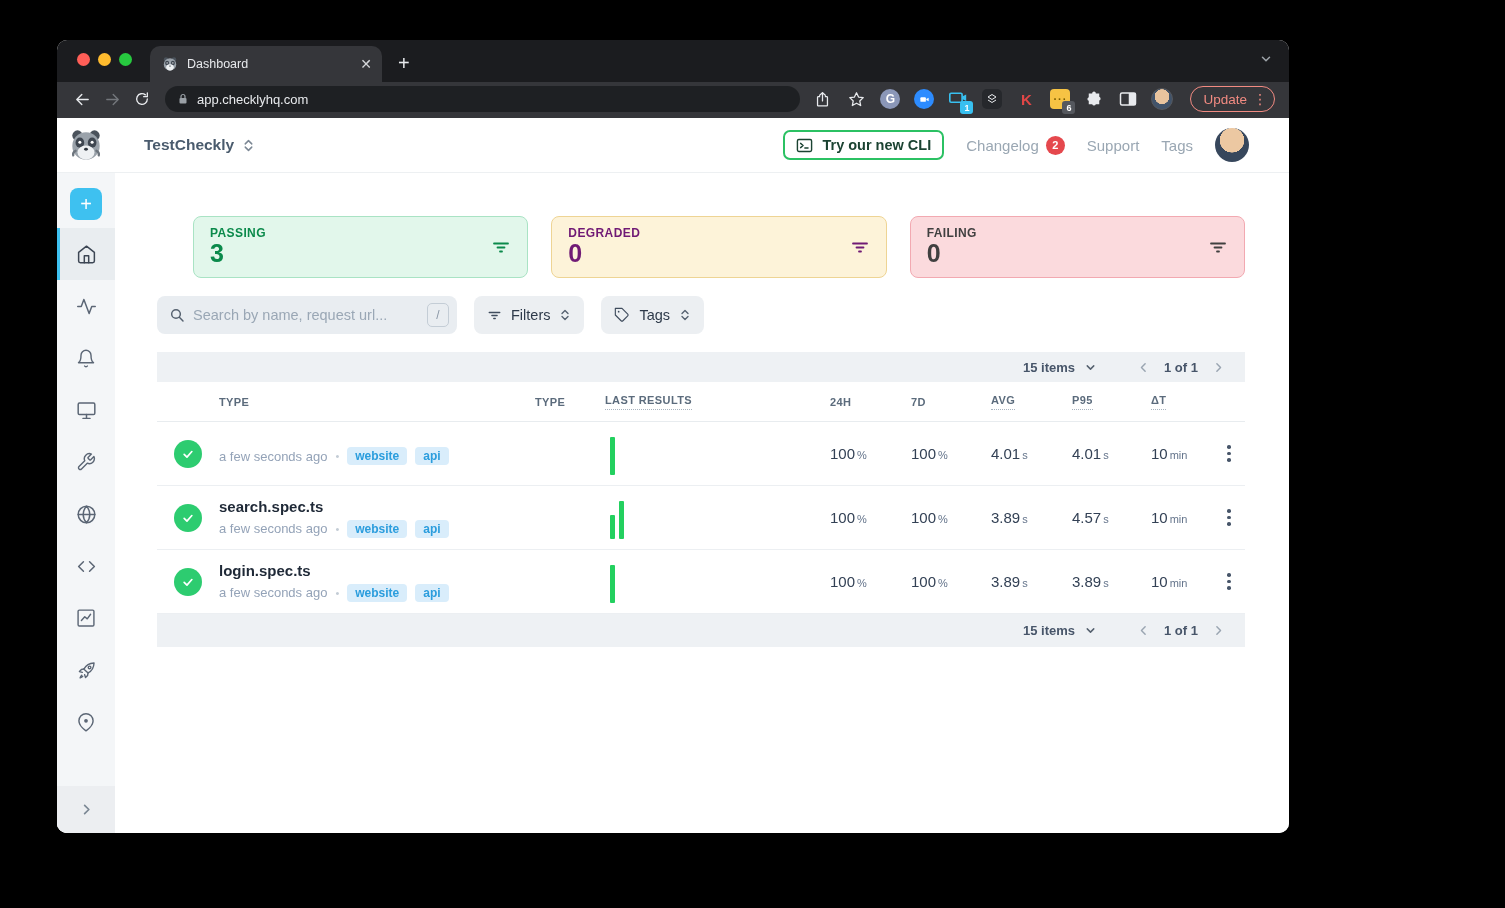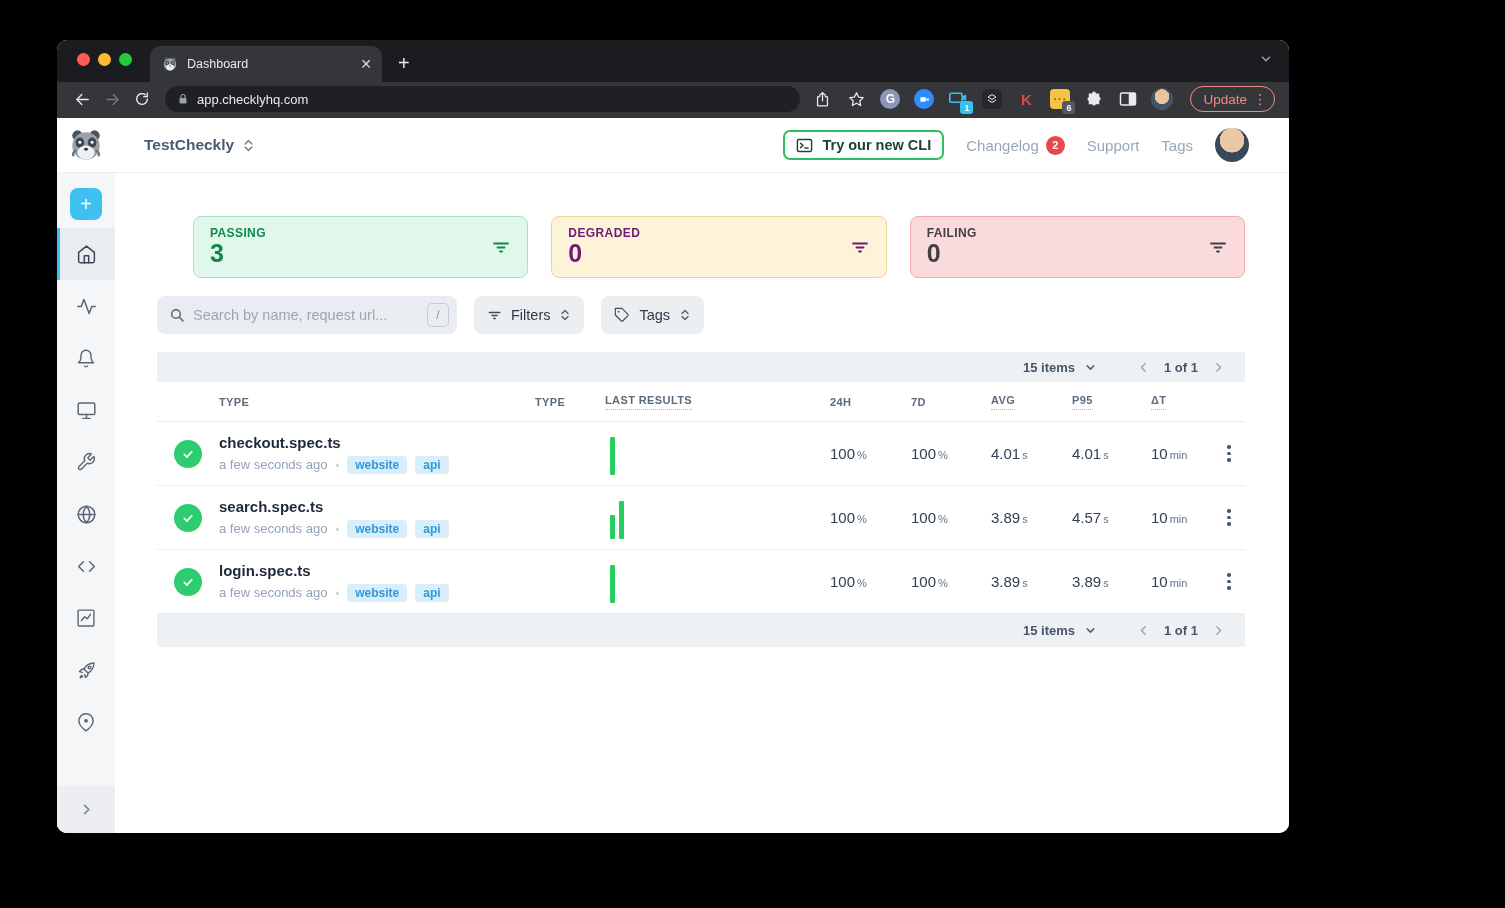--- a/index.html
+++ b/index.html
@@ -506,21 +506,20 @@
 
           <div class="trow drow">
             <span class="cell-status">
                 <span class="check-circle">
               <svg width="14" height="14" viewBox="0 0 20 20" fill="none" stroke="#fff" stroke-width="2.4" stroke-linecap="round" stroke-linejoin="round">
                     <polyline points="4.5,10.5 8.5,14.5 15.5,6.5"></polyline>
                   </svg>
             </span>
               </span>
             <span class="cell-name">
-              <div class="cname">checkout.spec.ts</div>
               <div class="cmeta">
                 <span>a few seconds ago</span>
                 <span class="dot-sep">•</span>
                 <span class="pill">website</span>
                 <span class="pill">api</span>
               </div>
             </span>
             <span class="cell-type"><span class="chrome-ico"></span></span>
             <span class="cell-bars">
                 <span class="bar" style="height: 38px;"></span>

